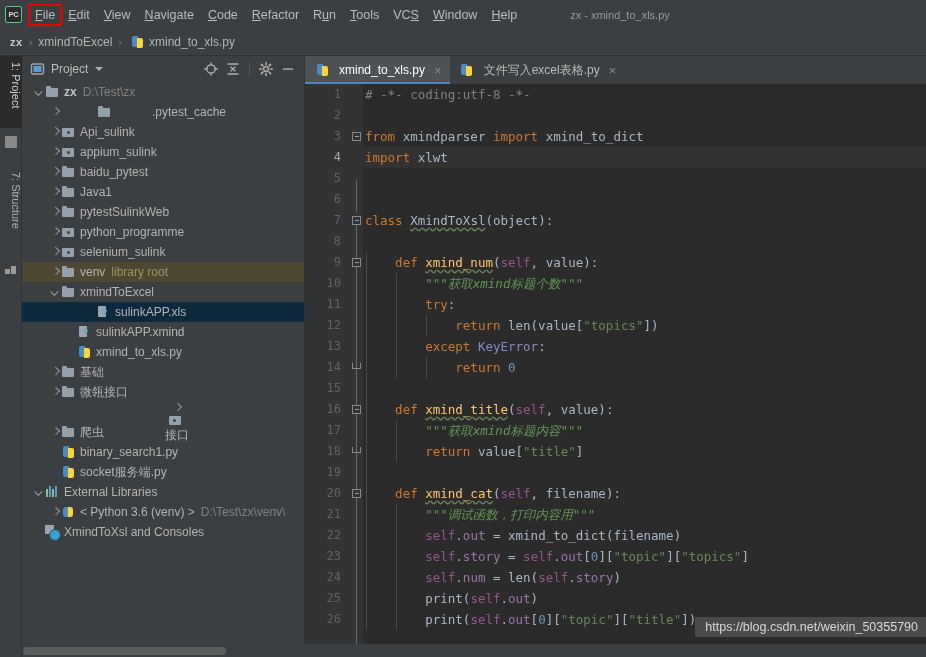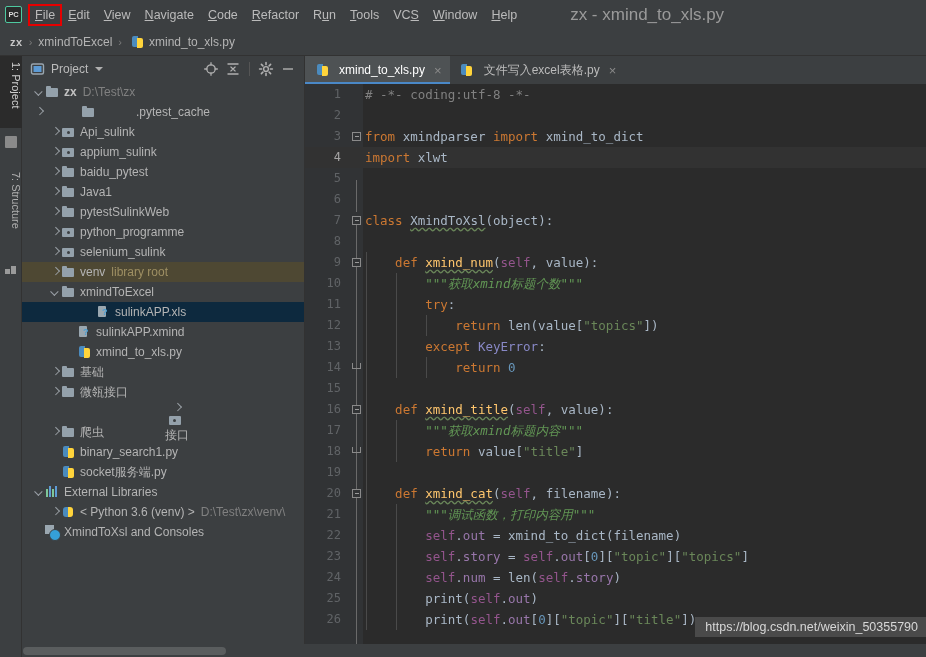--- a/index.html
+++ b/index.html
@@ -27,21 +27,21 @@
   .menu-item {
     font-size: 12.5px; color: #bbbbbb; padding: 3px 7px;
     white-space: nowrap; cursor: default;
   }
   .menu-item u { text-decoration: underline; text-underline-offset: 1px; }
   .menu-item.boxed {
     outline: 2px solid #e60000; outline-offset: -1px;
     padding: 3px 6px;
   }
   .win-title {
-    font-size: 17px; color: #9a9a9a; margin-left: 46px; white-space: nowrap;
+    font-size: 11px; color: #9a9a9a; margin-left: 46px; white-space: nowrap;
   }
 
   
   .breadcrumb {
     position: absolute; left: 0; top: 29px; width: 926px; height: 27px;
     background: #3c3f41; display: flex; align-items: center;
     padding-left: 10px; border-bottom: 1px solid #323232;
   }
   .crumb { font-size: 12px; color: #b4b4b4; display: flex; align-items: center; }
   .crumb-sep { color: #7a7a7a; font-size: 11px; margin: 0 6px; }
@@ -377,21 +377,21 @@
         </span>
       </span>
     </div>
     <div class="tree" id="tree">
         <div class="row" style="padding-left: 12px;">
           <span class="arrow expanded"></span>
           <span class="ficon ic-folder"></span>
           <span class="rlabel bold">zx</span>
           <span class="rhint">D:\Test\zx</span>
         </div>
-        <div class="row" style="padding-left: 12px; gap: 36px;">
+        <div class="row" style="padding-left: 28px; gap: 36px;">
           <span class="arrow collapsed"></span>
           <span class="ficon ic-folder"></span>
           <span class="rlabel">.pytest_cache</span>
         </div>
         <div class="row" style="padding-left: 28px;">
           <span class="arrow collapsed"></span>
           <span class="ficon ic-module"></span>
           <span class="rlabel">Api_sulink</span>
         </div>
         <div class="row" style="padding-left: 28px;">

